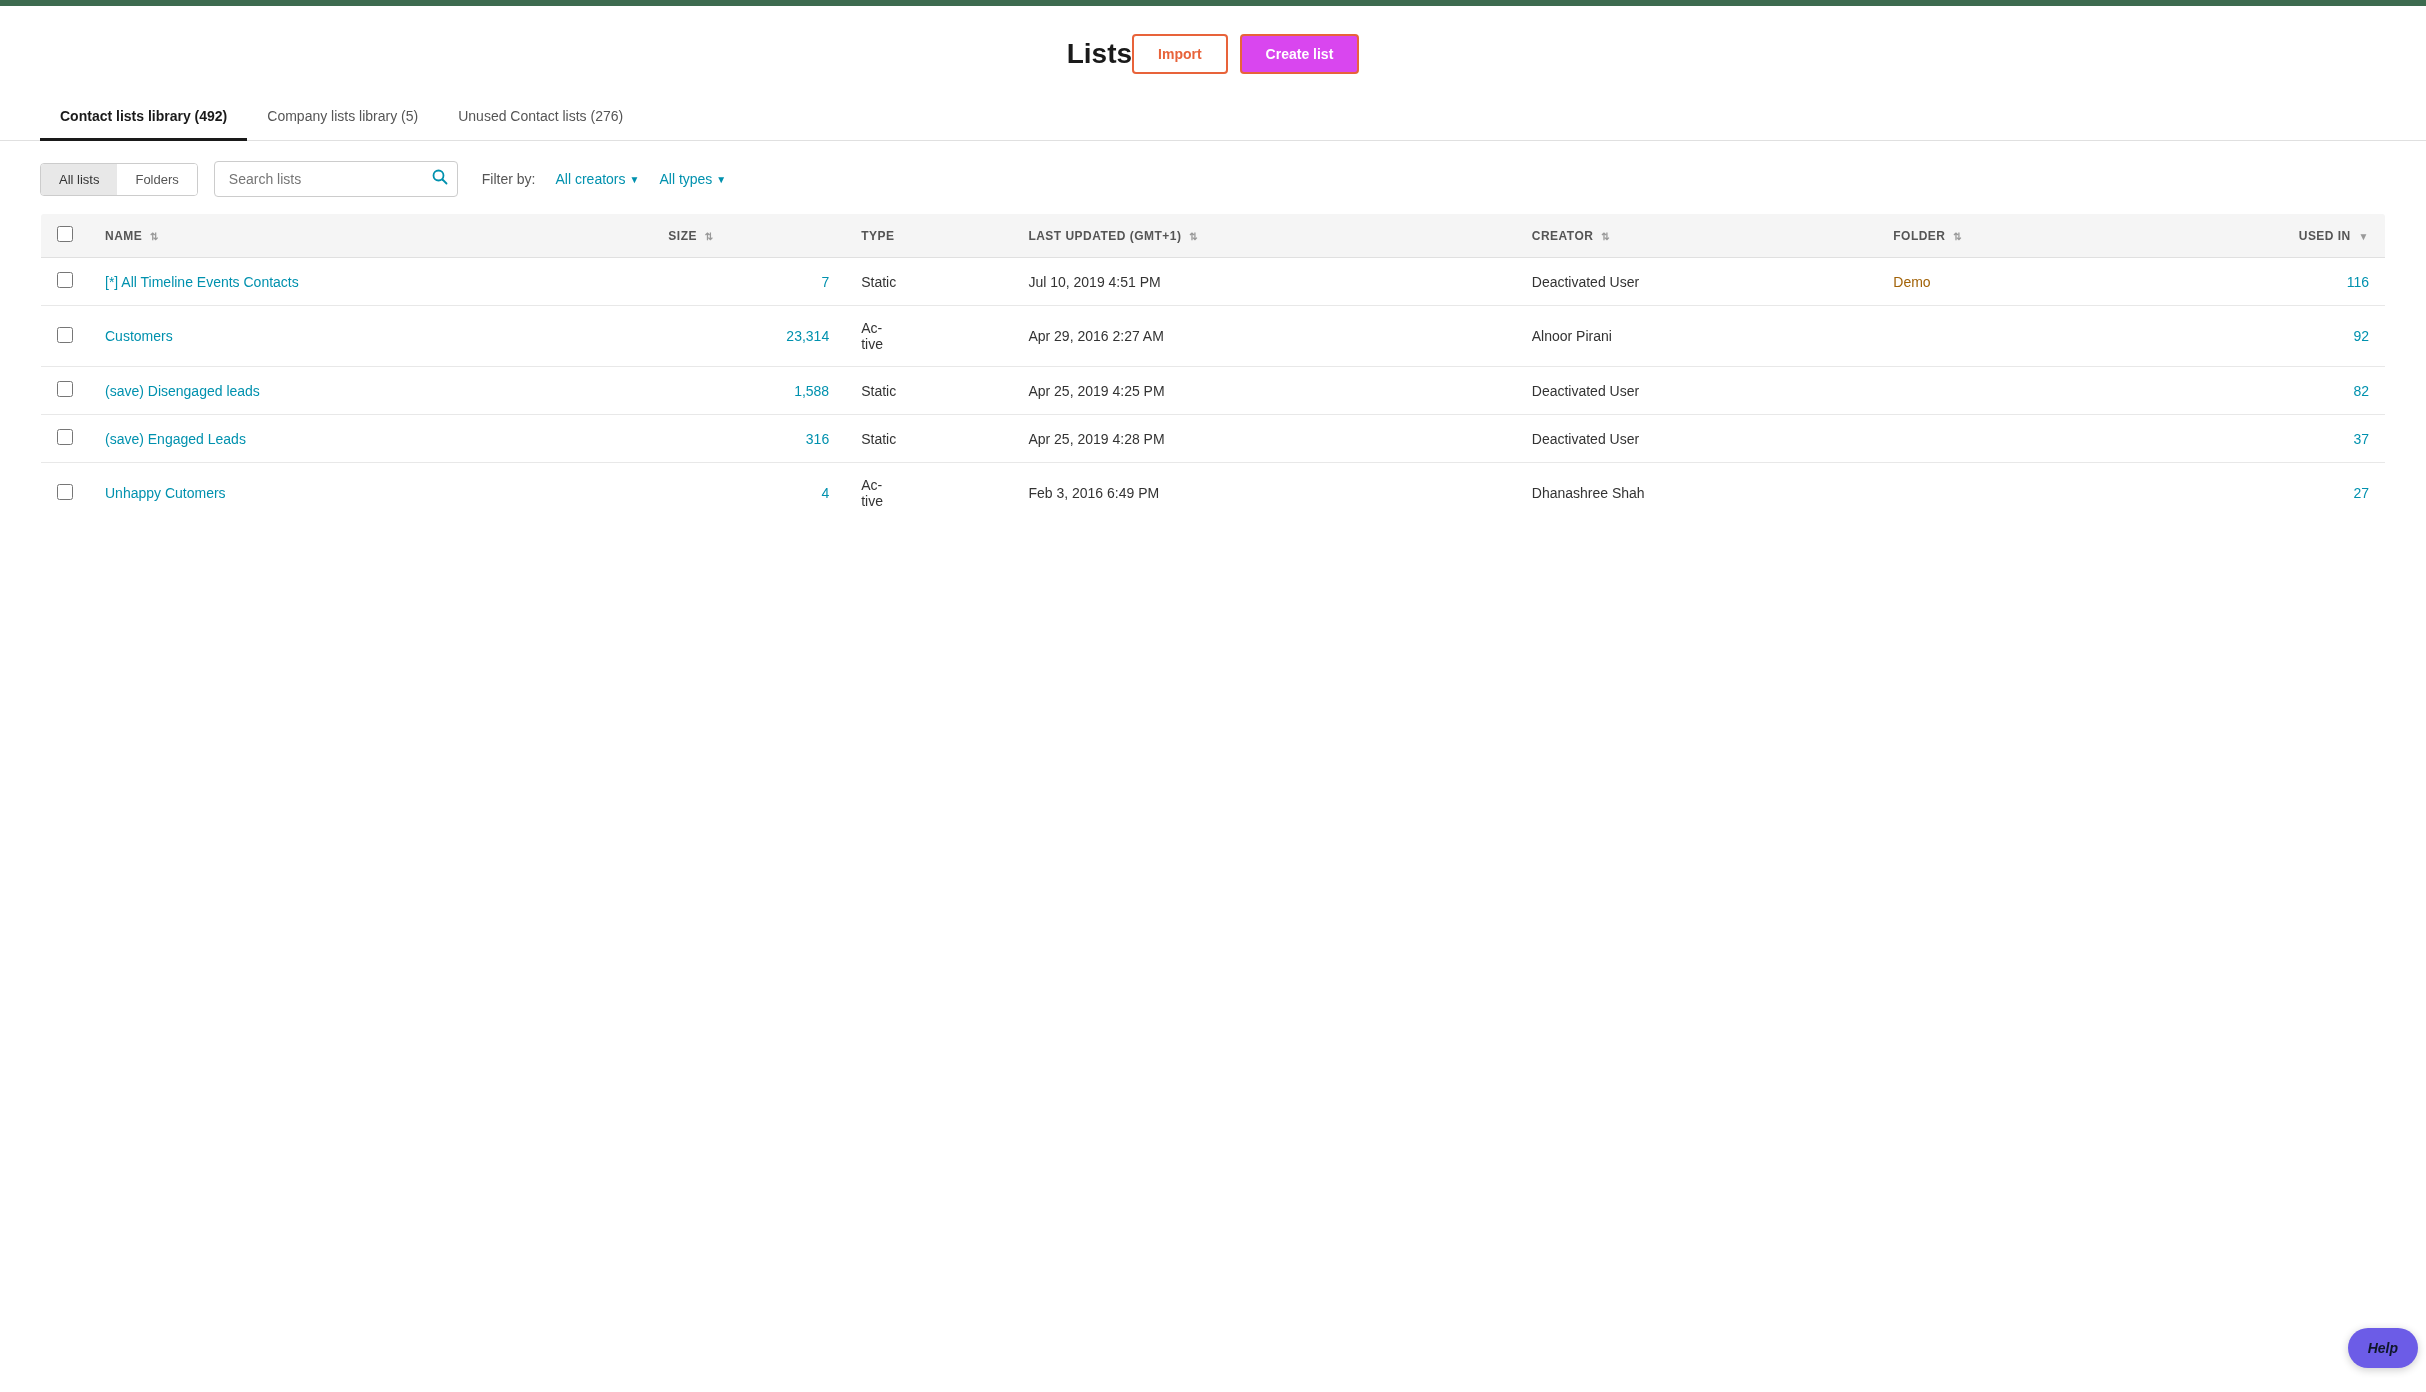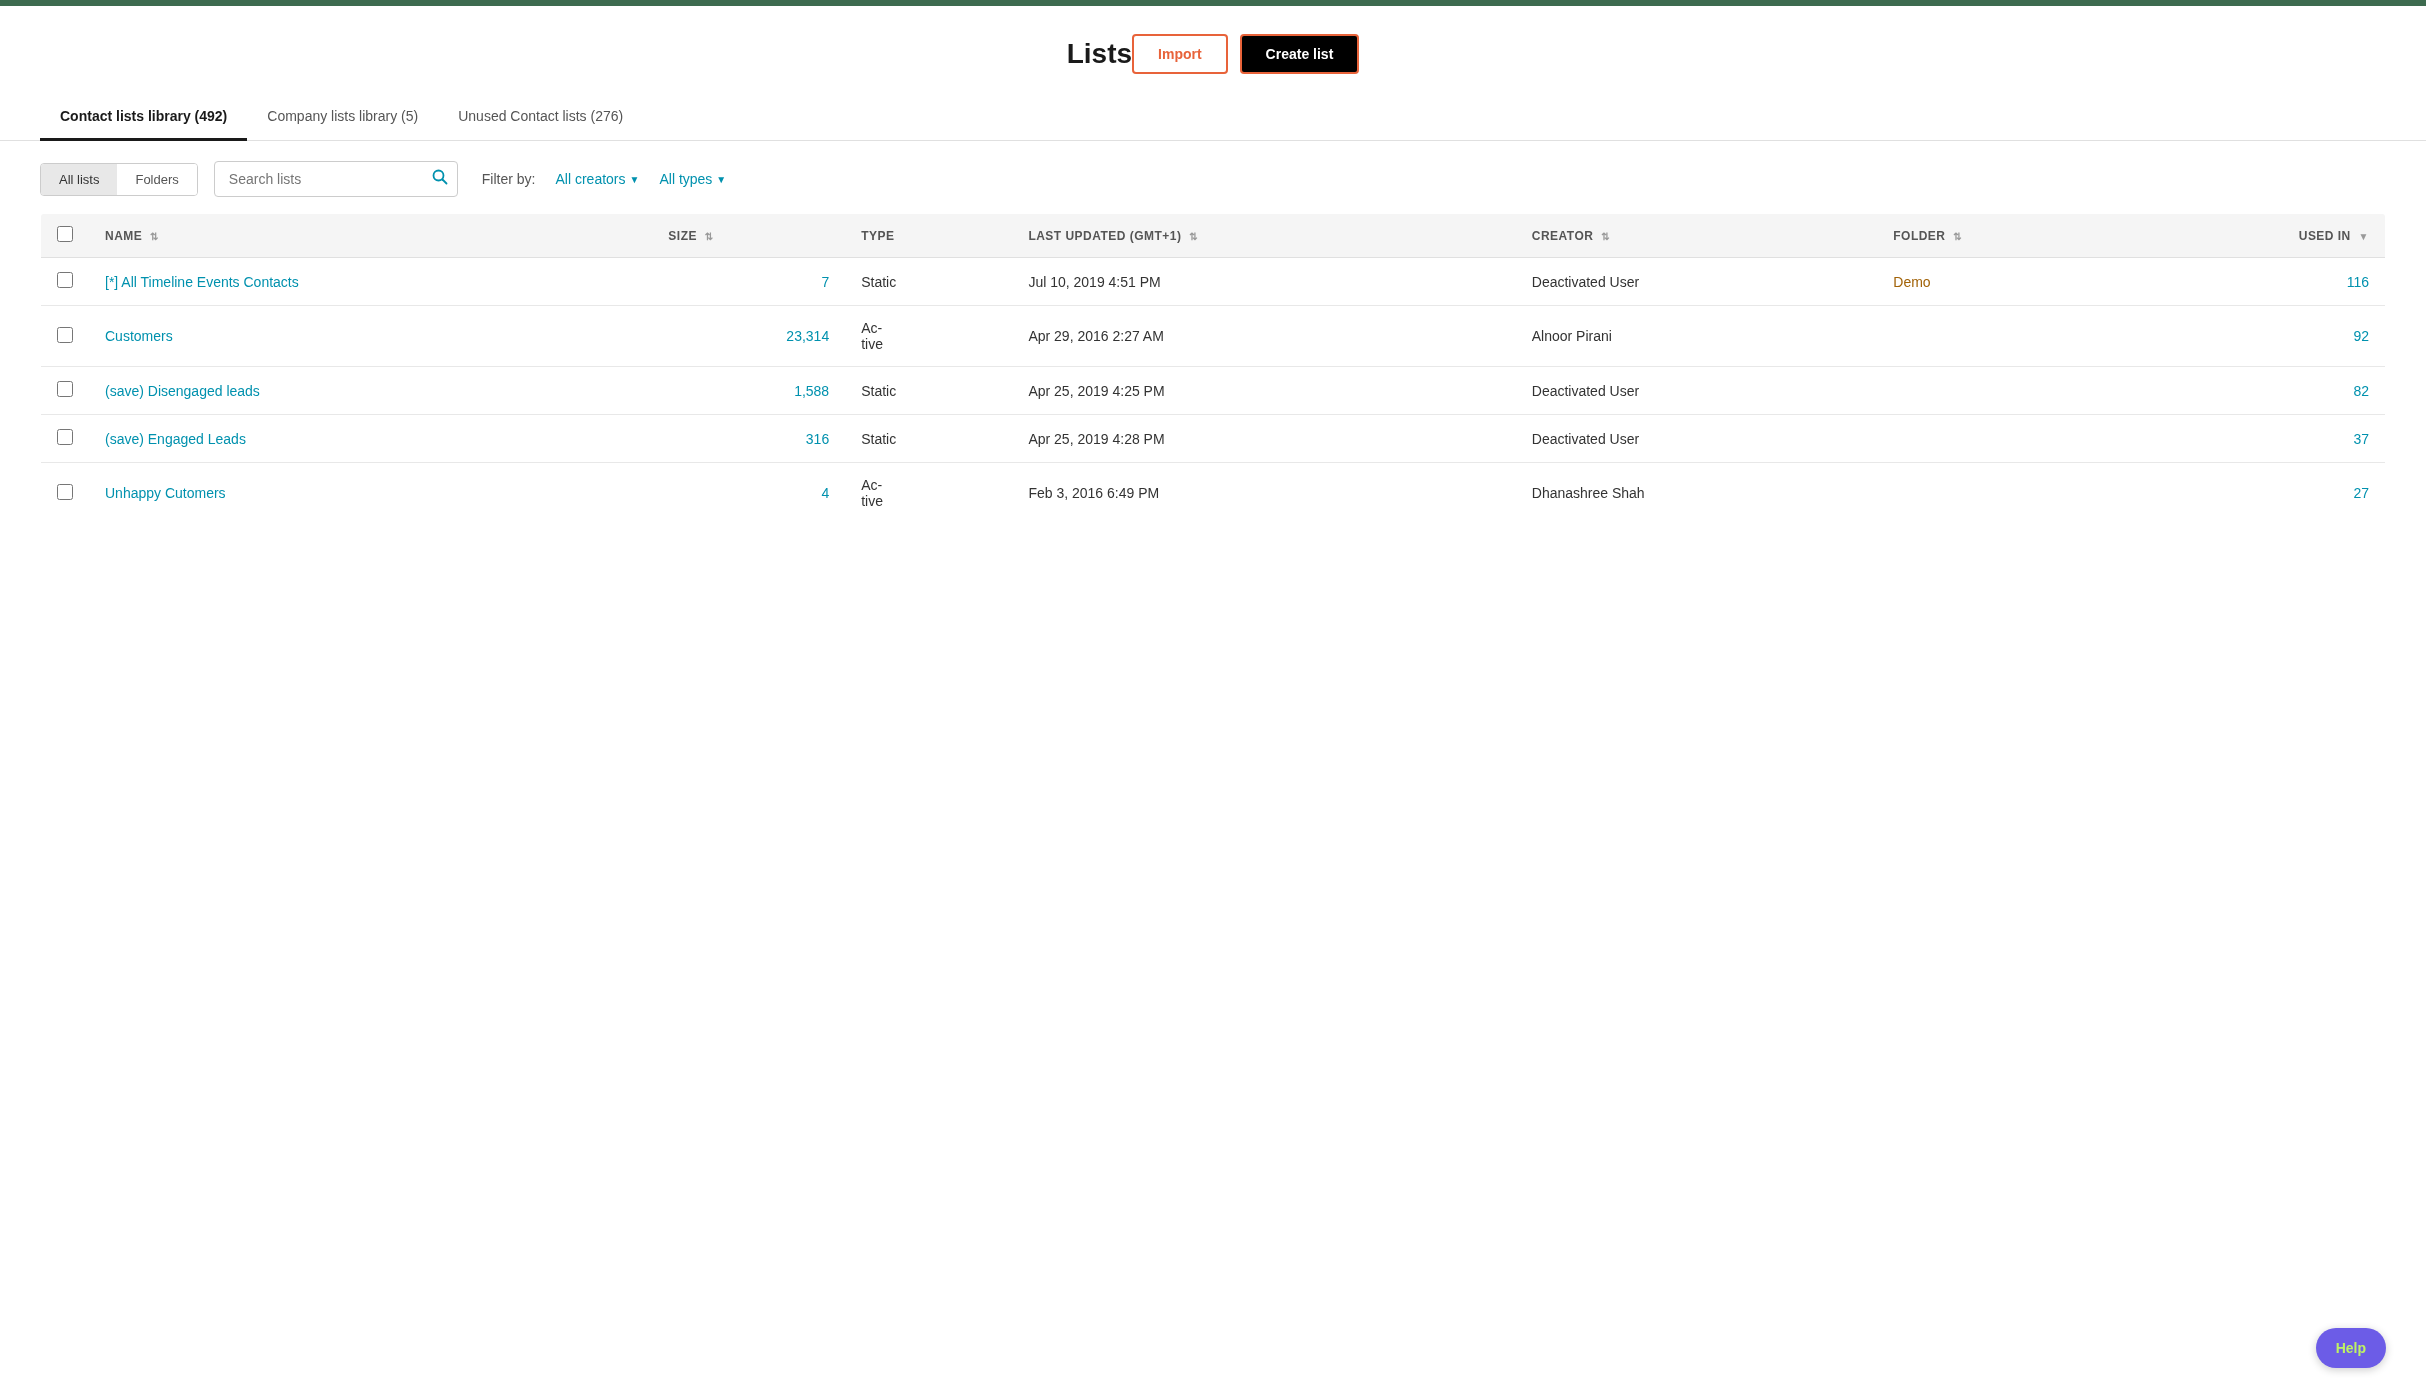--- a/index.html
+++ b/index.html
@@ -33,21 +33,21 @@
       background: #fff;
       color: #e8633a;
       padding: 10px 24px;
       font-size: 14px;
       font-weight: 600;
       border-radius: 4px;
       cursor: pointer;
     }
     .btn-create {
       border: 2px solid #e8633a;
-      background: #000000;
+      background: #d946ef;
       color: #fff;
       padding: 10px 24px;
       font-size: 14px;
       font-weight: 600;
       border-radius: 4px;
       cursor: pointer;
     }
     .tabs-bar {
       display: flex;
       border-bottom: 1px solid #e0e0e0;
@@ -207,29 +207,30 @@
       width: 16px;
       height: 16px;
       cursor: pointer;
       border: 1px solid #aaa;
       border-radius: 3px;
       accent-color: #0091ae;
     }
     .help-btn {
       position: fixed;
       bottom: 24px;
-      right: 40px;
+      right: 8px;
       background: #6c5ce7;
-      color: #bef264;
+      color: #0f172a;
       padding: 12px 20px;
       border-radius: 24px;
       font-size: 14px;
       font-weight: 600;
       cursor: pointer;
       box-shadow: 0 2px 8px rgba(0,0,0,0.2);
+      font-style: italic;
     }
   </style>
 </head>
 <body>
 
 <div class="top-bar"></div>
 
 <div class="page-header">
   <h1 class="page-title">Lists</h1>
   <div class="header-actions">

